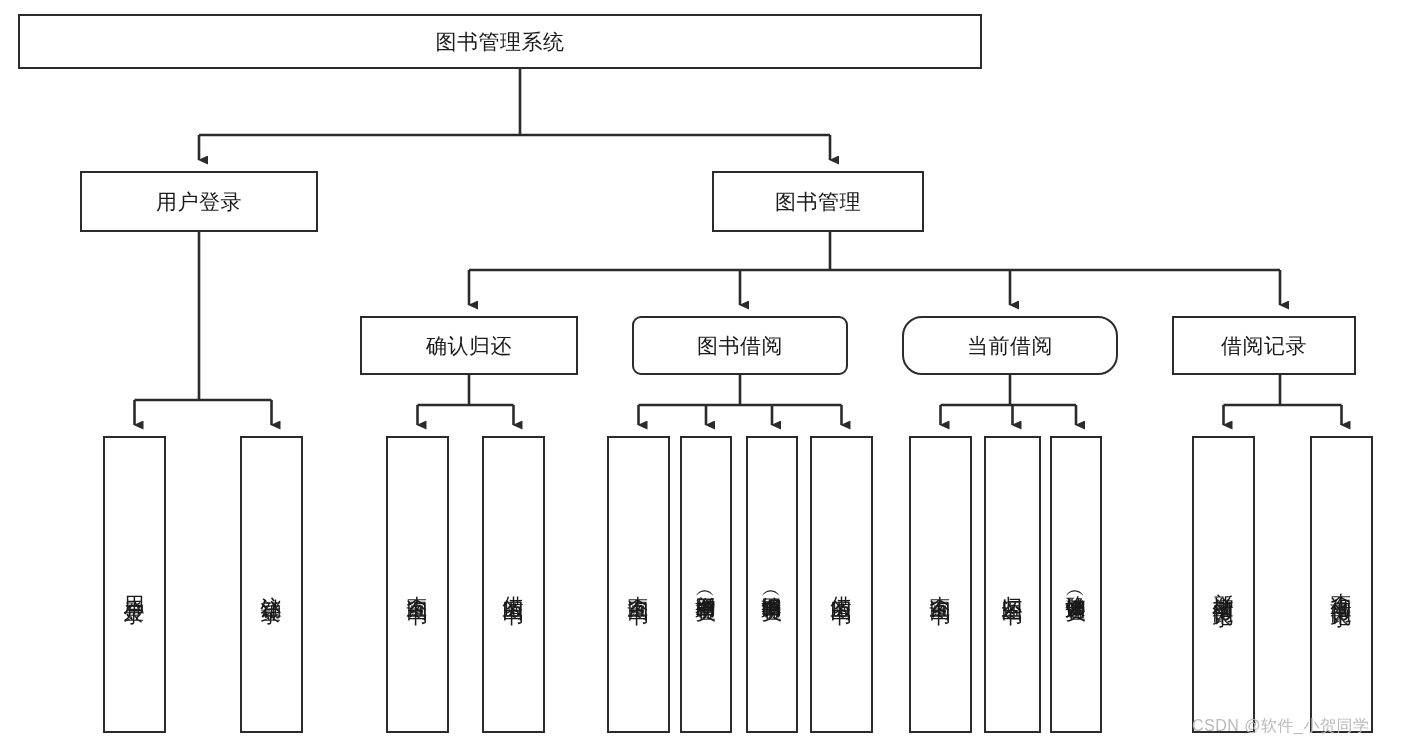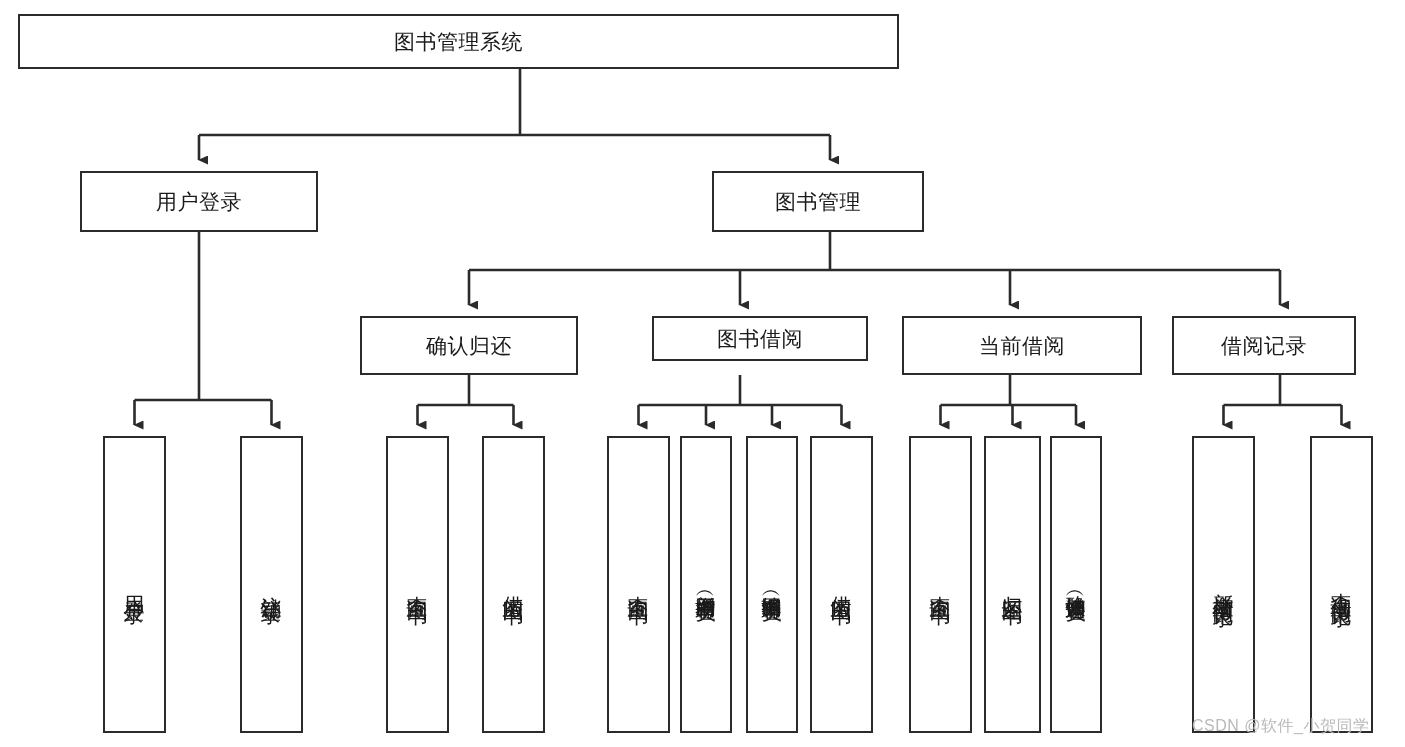--- a/index.html
+++ b/index.html
@@ -112,36 +112,36 @@
         <path d="M 1012.5 405 L 1012.5 425" marker-end="url(#arrowhead)"></path>
         <path d="M 1076 405 L 1076 425" marker-end="url(#arrowhead)"></path>
         <path d="M 1280 375 L 1280 405"></path>
         <path d="M 1223.5 405 L 1341.5 405"></path>
         <path d="M 1223.5 405 L 1223.5 425" marker-end="url(#arrowhead)"></path>
         <path d="M 1341.5 405 L 1341.5 425" marker-end="url(#arrowhead)"></path>
       </g>
   </svg>
 
   <div id="node-layer">
-      <div class="node horizontal" style="left: 18px; top: 14px; width: 881px; height: 55px;">
+      <div class="node horizontal" style="left: 18px; top: 14px; width: 964px; height: 55px;">
         <span class="node-label">图书管理系统</span>
       </div>
       <div class="node horizontal" style="left: 80px; top: 171px; width: 238px; height: 61px;">
         <span class="node-label">用户登录</span>
       </div>
       <div class="node horizontal" style="left: 712px; top: 171px; width: 212px; height: 61px;">
         <span class="node-label">图书管理</span>
       </div>
       <div class="node horizontal" style="left: 360px; top: 316px; width: 218px; height: 59px;">
         <span class="node-label">确认归还</span>
       </div>
-      <div class="node horizontal" style="left: 652px; top: 316px; width: 216px; height: 45px;">
+      <div class="node horizontal" style="left: 632px; top: 316px; width: 216px; height: 59px; border-radius: 9px;">
         <span class="node-label">图书借阅</span>
       </div>
-      <div class="node horizontal" style="left: 902px; top: 316px; width: 240px; height: 59px;">
+      <div class="node horizontal" style="left: 902px; top: 316px; width: 216px; height: 59px; border-radius: 20px;">
         <span class="node-label">当前借阅</span>
       </div>
       <div class="node horizontal" style="left: 1172px; top: 316px; width: 184px; height: 59px;">
         <span class="node-label">借阅记录</span>
       </div>
       <div class="node vertical" style="left: 103px; top: 436px; width: 63px; height: 297px;">
         <span class="node-label">用户登录</span>
       </div>
       <div class="node vertical" style="left: 240px; top: 436px; width: 63px; height: 297px;">
         <span class="node-label">注销登录</span>

